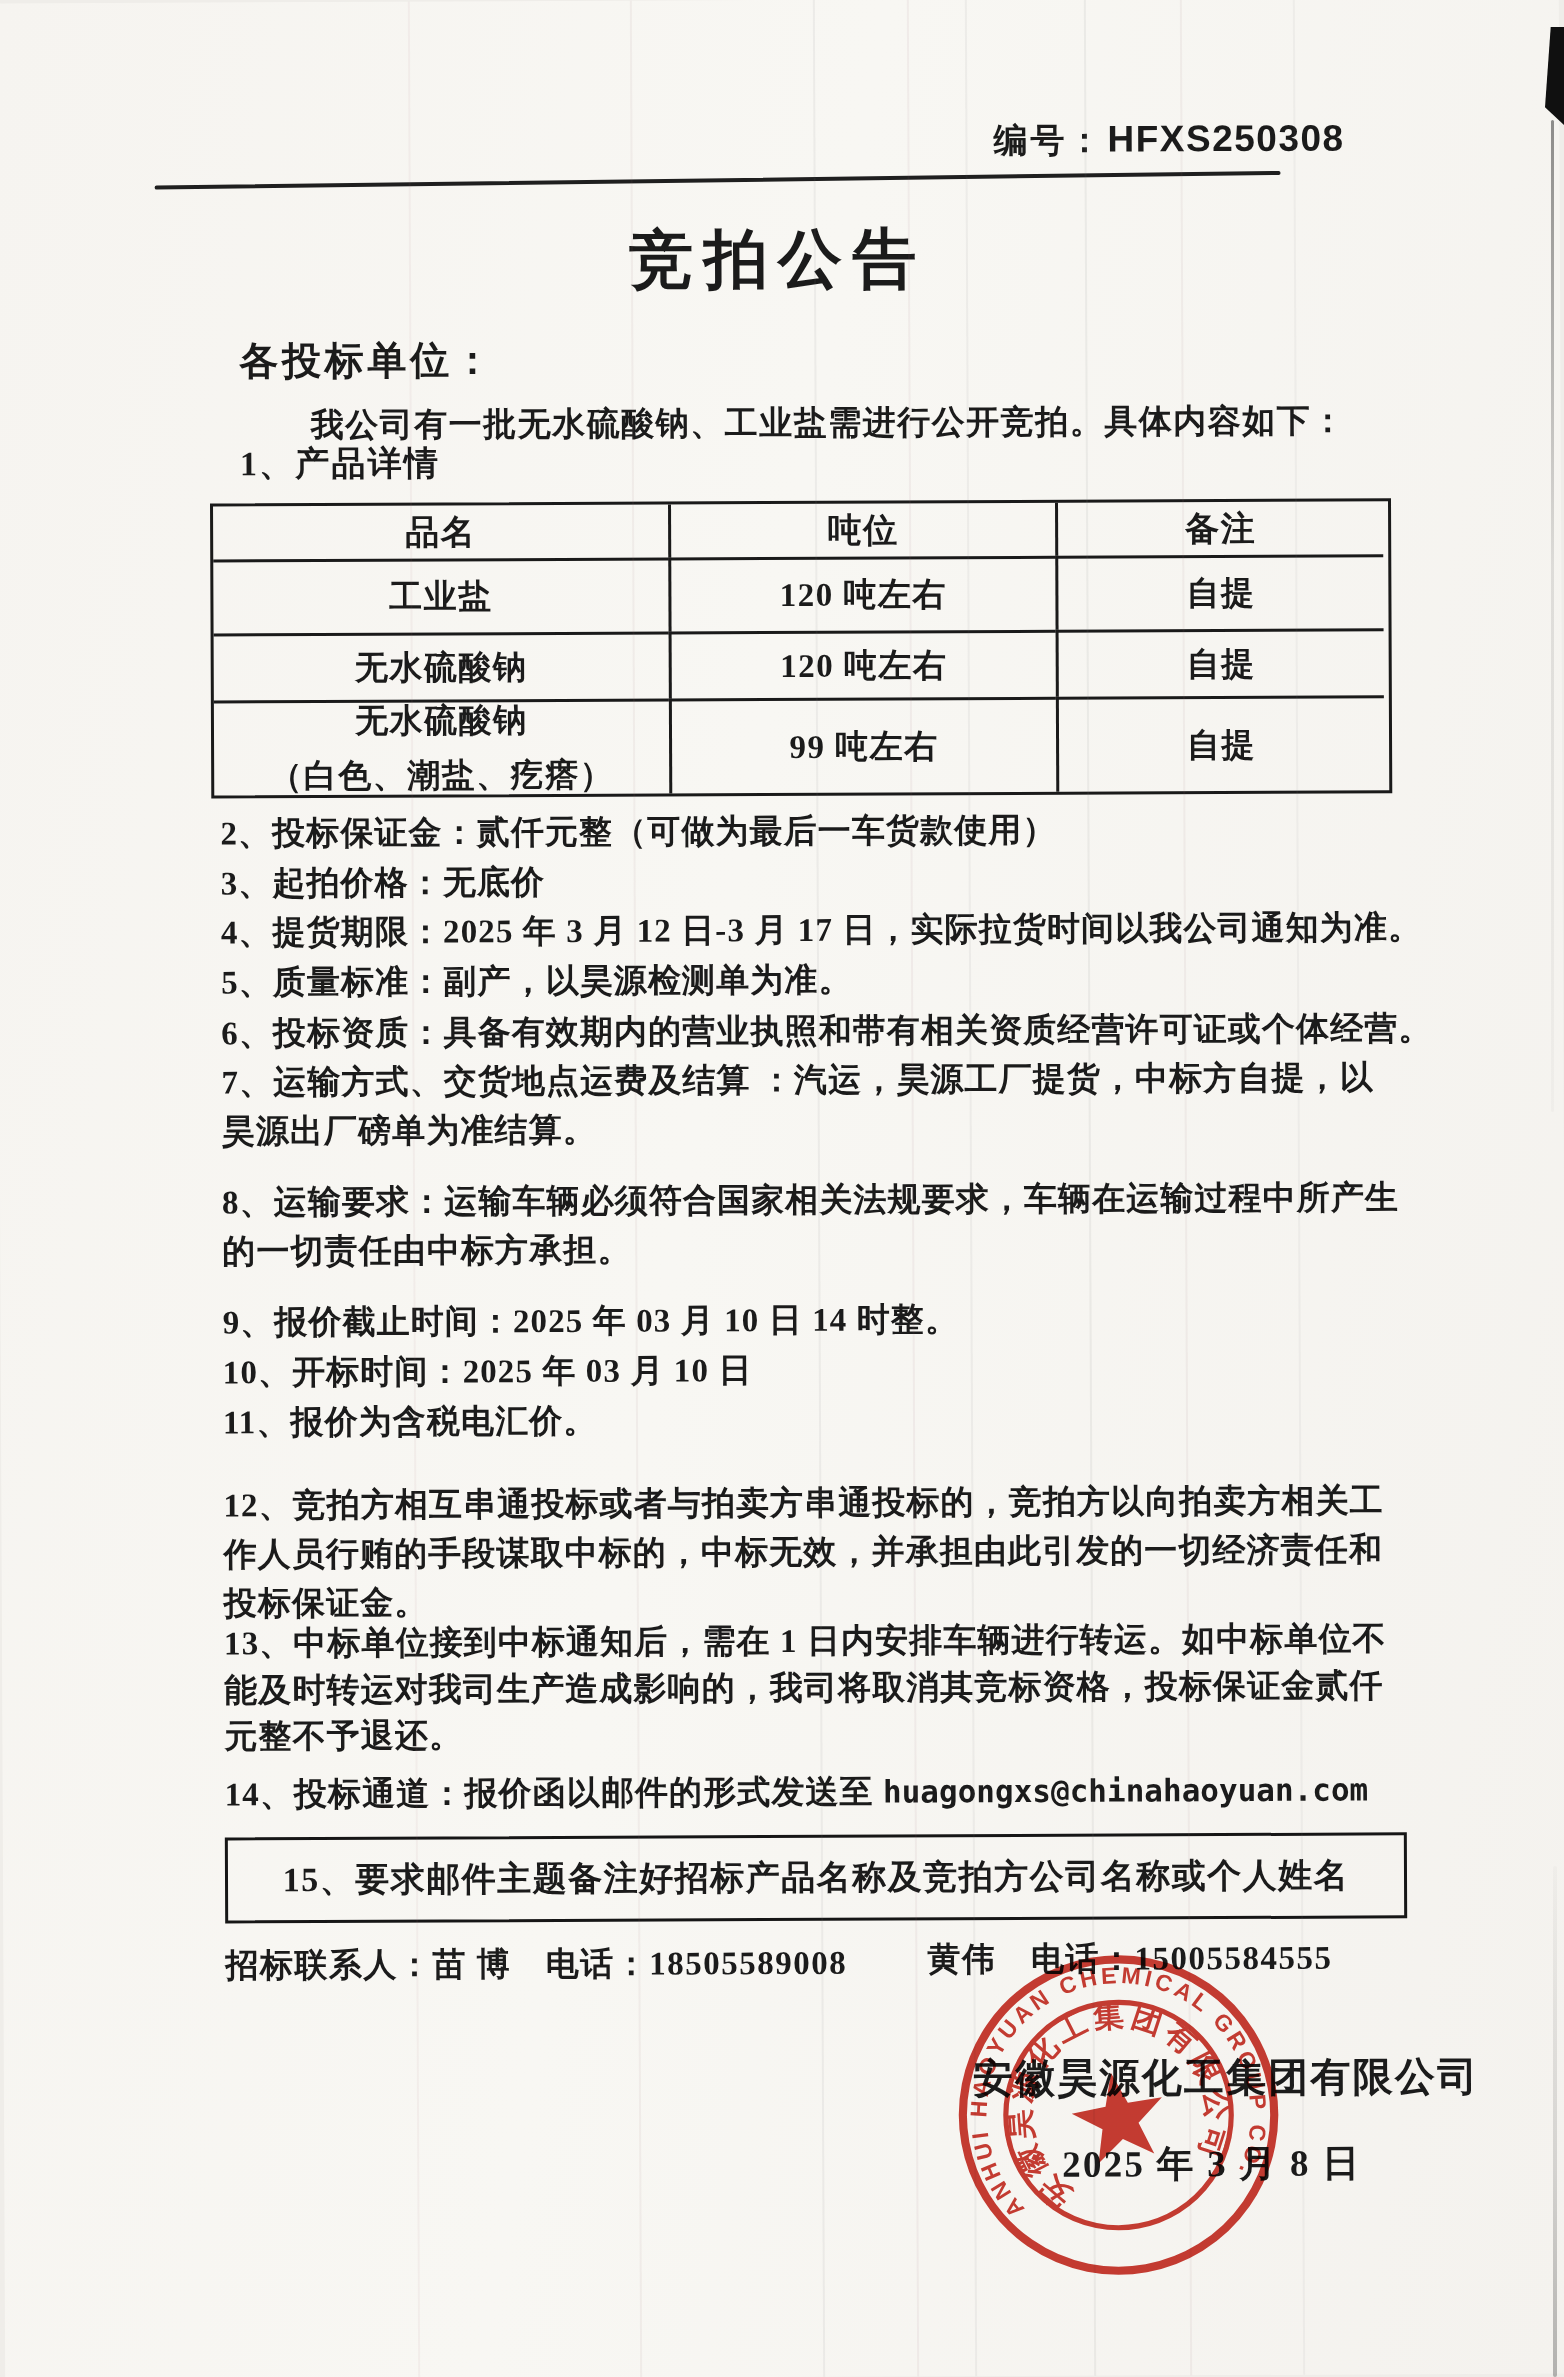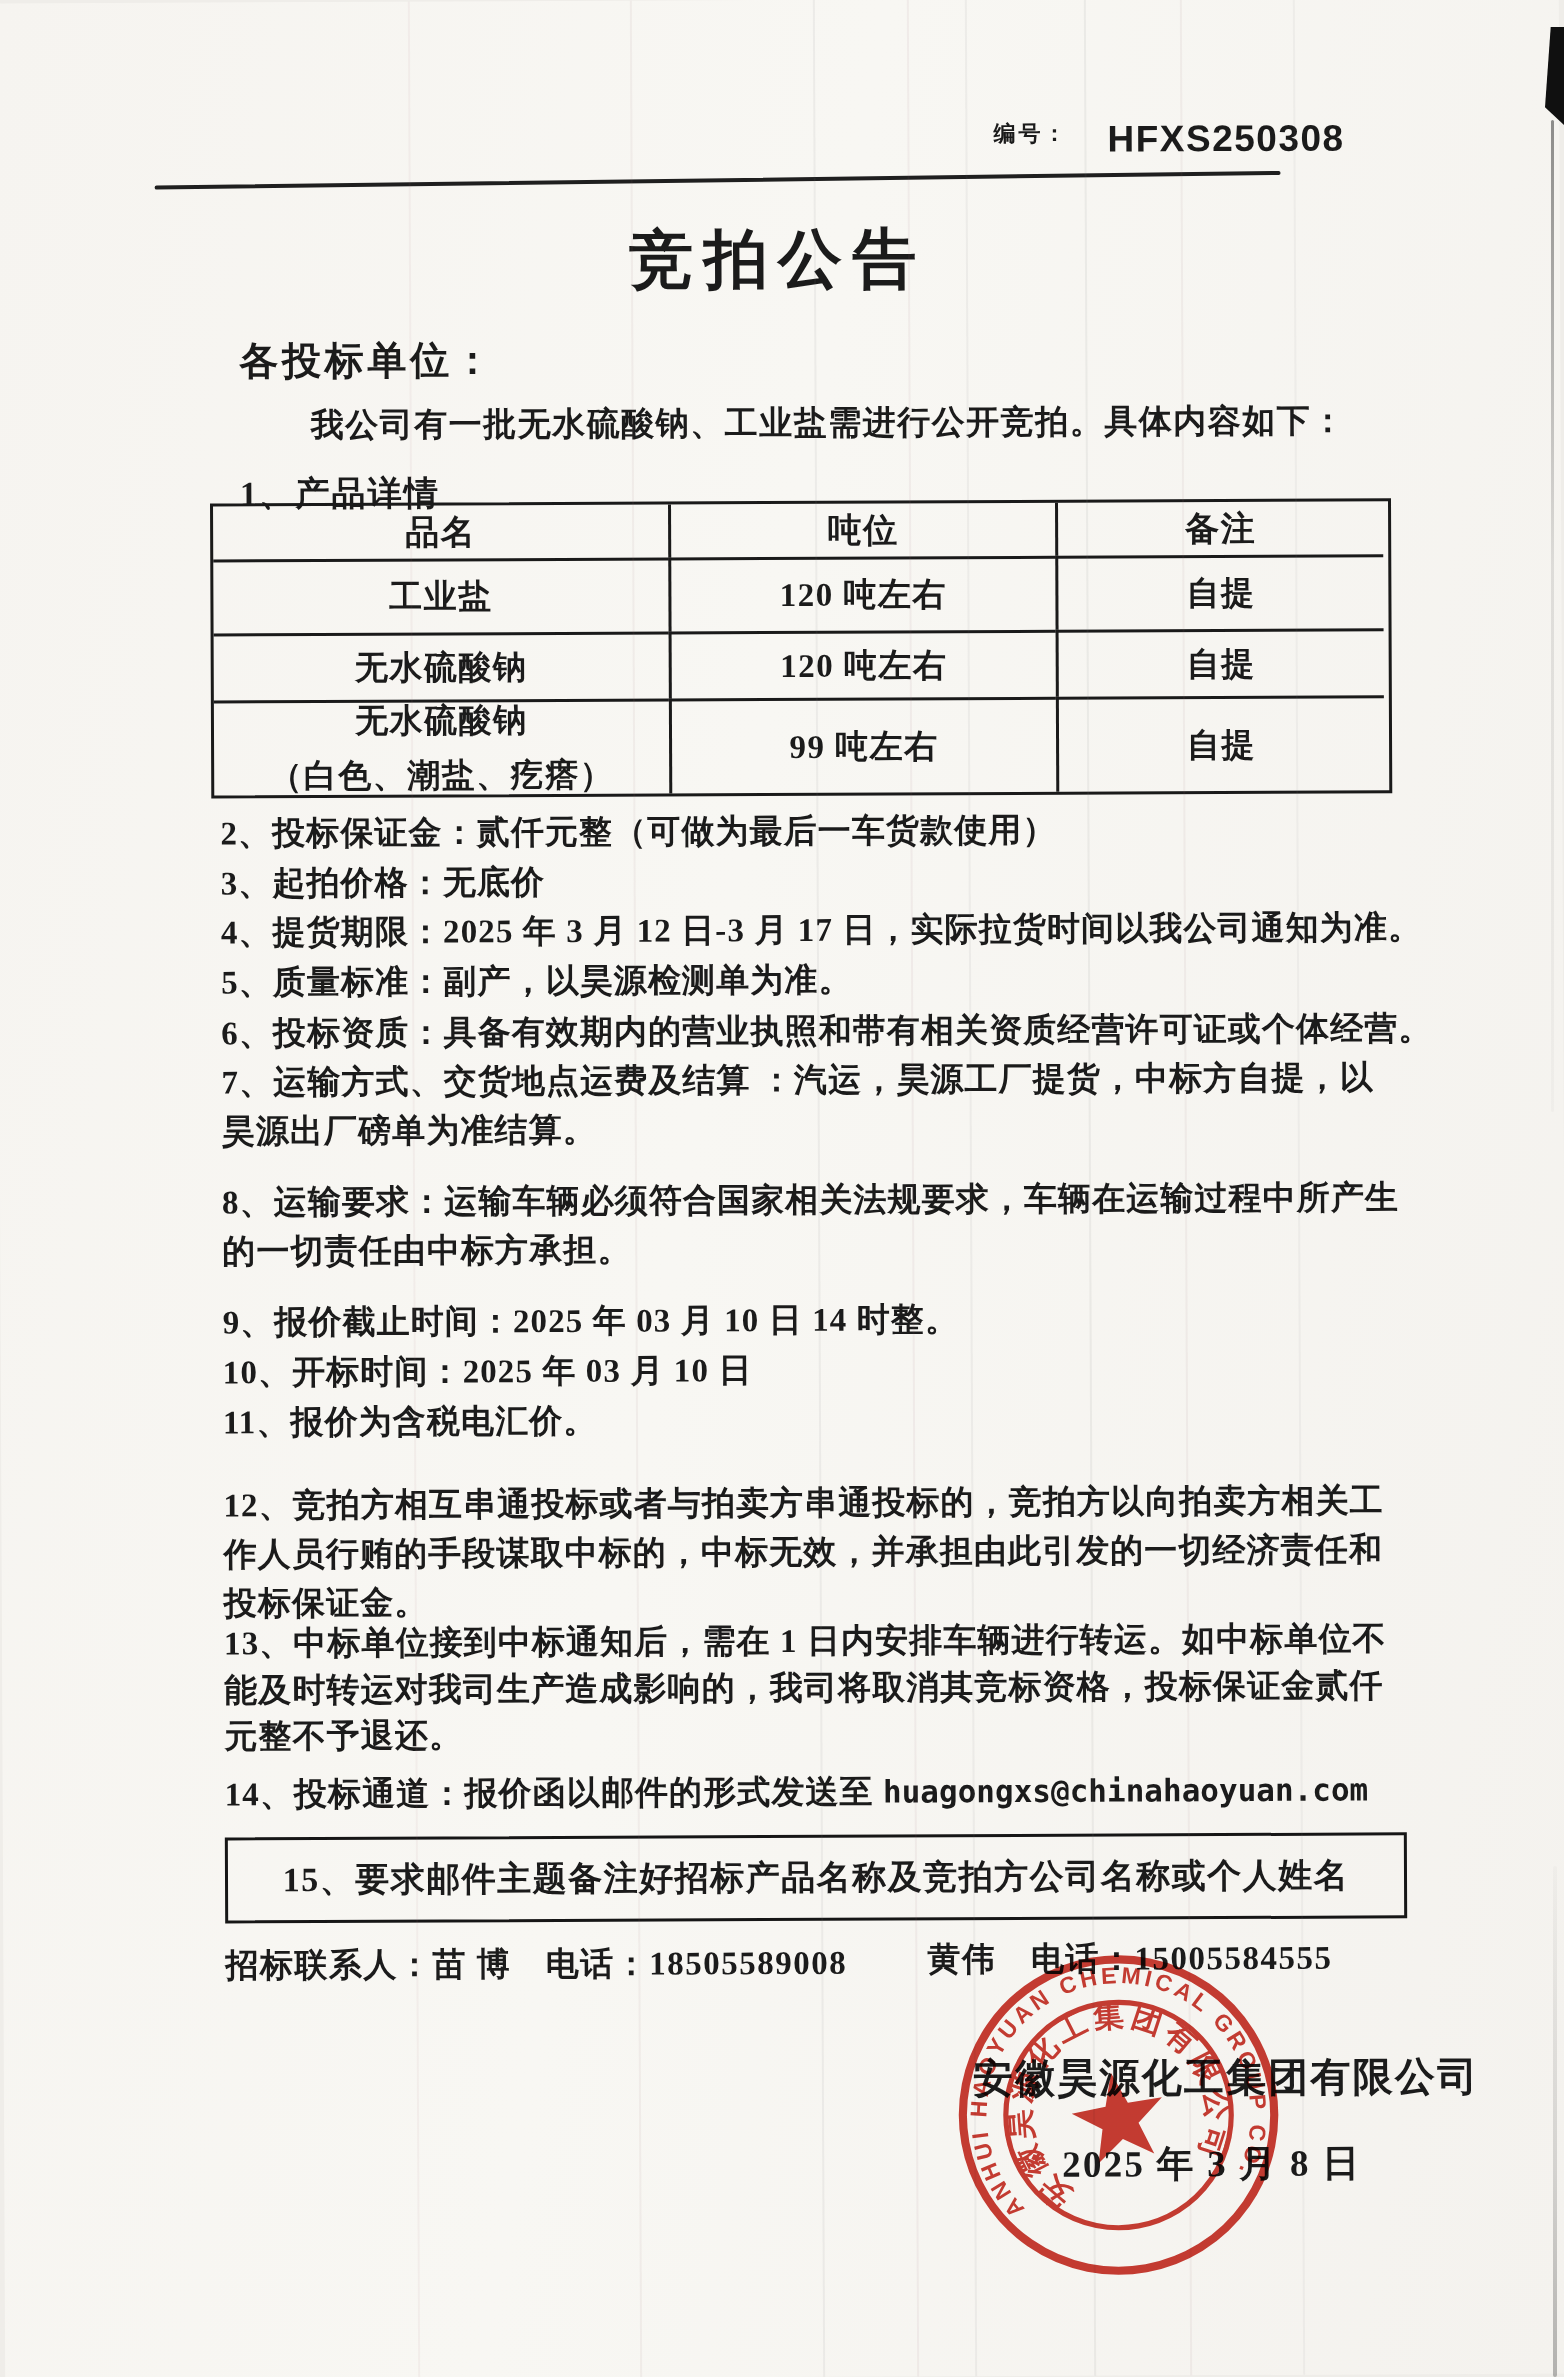--- a/index.html
+++ b/index.html
@@ -14,30 +14,30 @@
     background:linear-gradient(100deg,#f6f4f0 0%,#f8f7f3 45%,#f4f2ee 100%);
     transform:rotate(-0.25deg);
     transform-origin:50% 50%;
   }
   .abs{position:absolute;white-space:nowrap;line-height:1.08;}
   .sans{font-family:"Liberation Sans","DejaVu Sans",sans-serif;}
   .mono{font-family:"DejaVu Sans Mono",monospace;}
   .b{font-weight:700;}
 
   
-  .docno-label{top:123px;left:998px;font-size:22px;letter-spacing:3px;}
+  .docno-label{top:123px;left:998px;font-size:34px;letter-spacing:3px;}
   .docno-value{top:121px;left:1112px;font-size:37px;letter-spacing:1.5px;}
   .head-rule{top:178px;left:159px;width:1126px;height:3.7px;background:#1f1f1f;
     transform:rotate(-0.5deg);border-radius:2.2px;}
 
   
   .doc-title{top:225px;left:50%;transform:translateX(-50%);font-size:64px;font-weight:800;letter-spacing:10.4px;}
   .salutation{top:338px;left:243px;font-size:39px;letter-spacing:3.7px;}
   .intro{top:406px;left:314px;font-size:33px;letter-spacing:1.5px;}
-  .sec1{top:474px;left:243px;font-size:34px;letter-spacing:2.2px;}
+  .sec1{top:444px;left:243px;font-size:34px;letter-spacing:2.2px;}
 
   
   .ptable{position:absolute;top:501px;left:213px;width:1175px;
     border:3.7px solid #1a1a1a;display:grid;
     grid-template-columns:455px 387px 328px;
     grid-template-rows:53px 74px 67px 95px;}
   .cell{border-left:3px solid #1a1a1a;border-top:3px solid #1a1a1a;
     display:flex;flex-direction:column;align-items:center;justify-content:center;
     font-size:33px;font-weight:600;letter-spacing:1.5px;}
   .cell.c0{border-left:none;}

